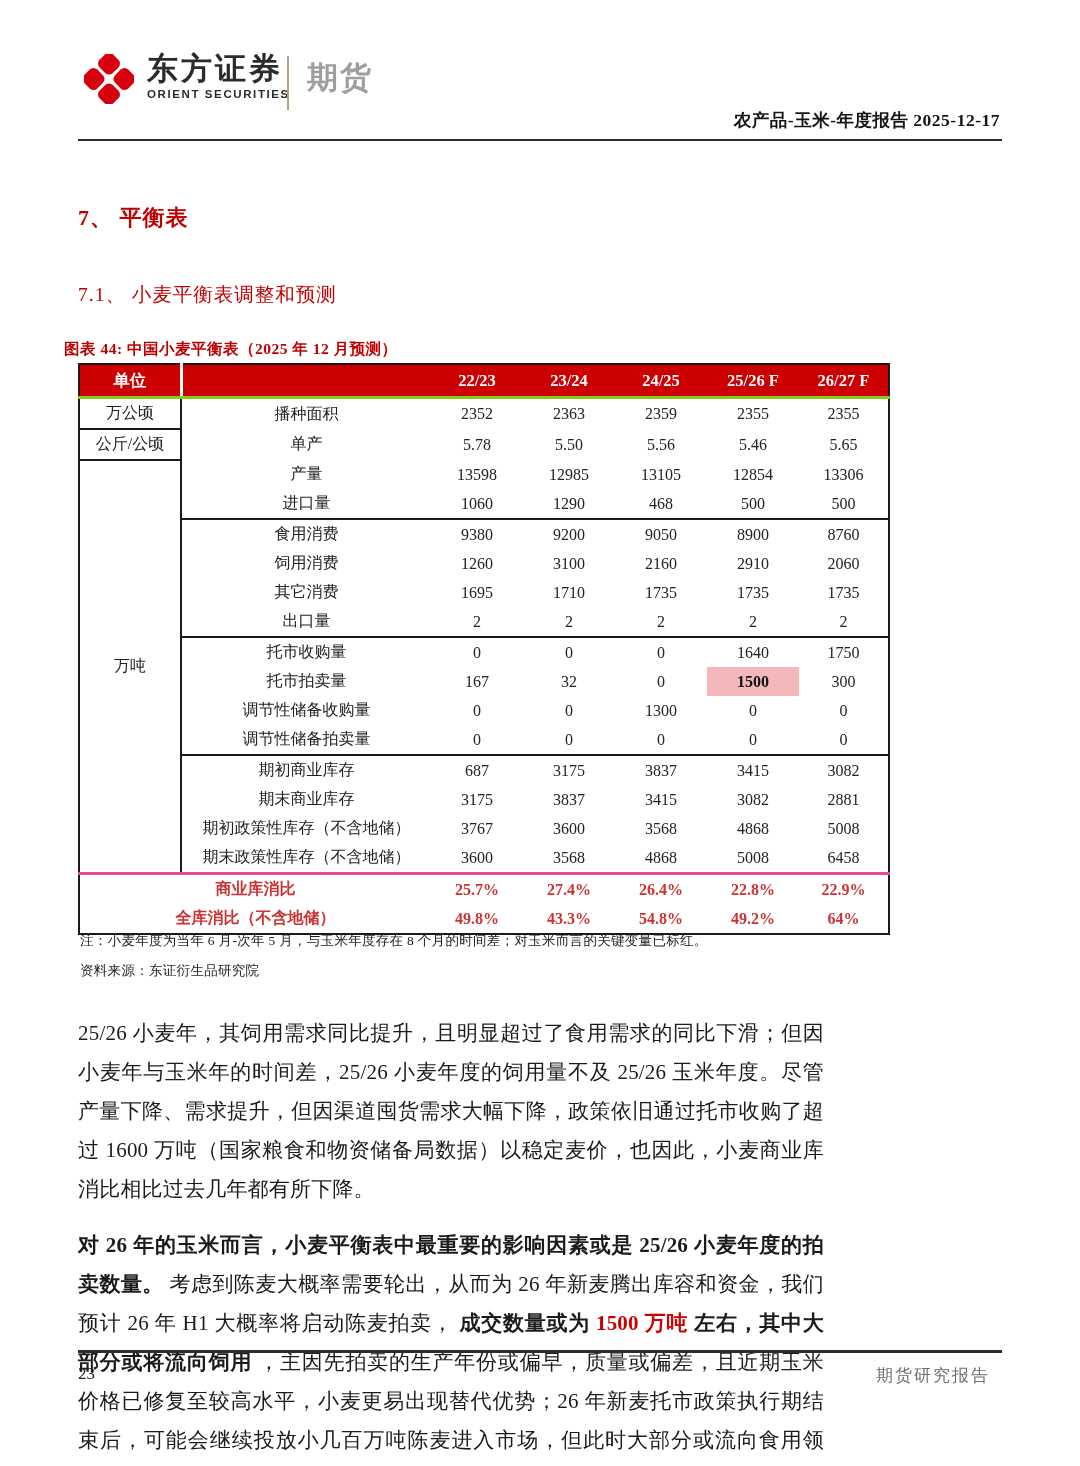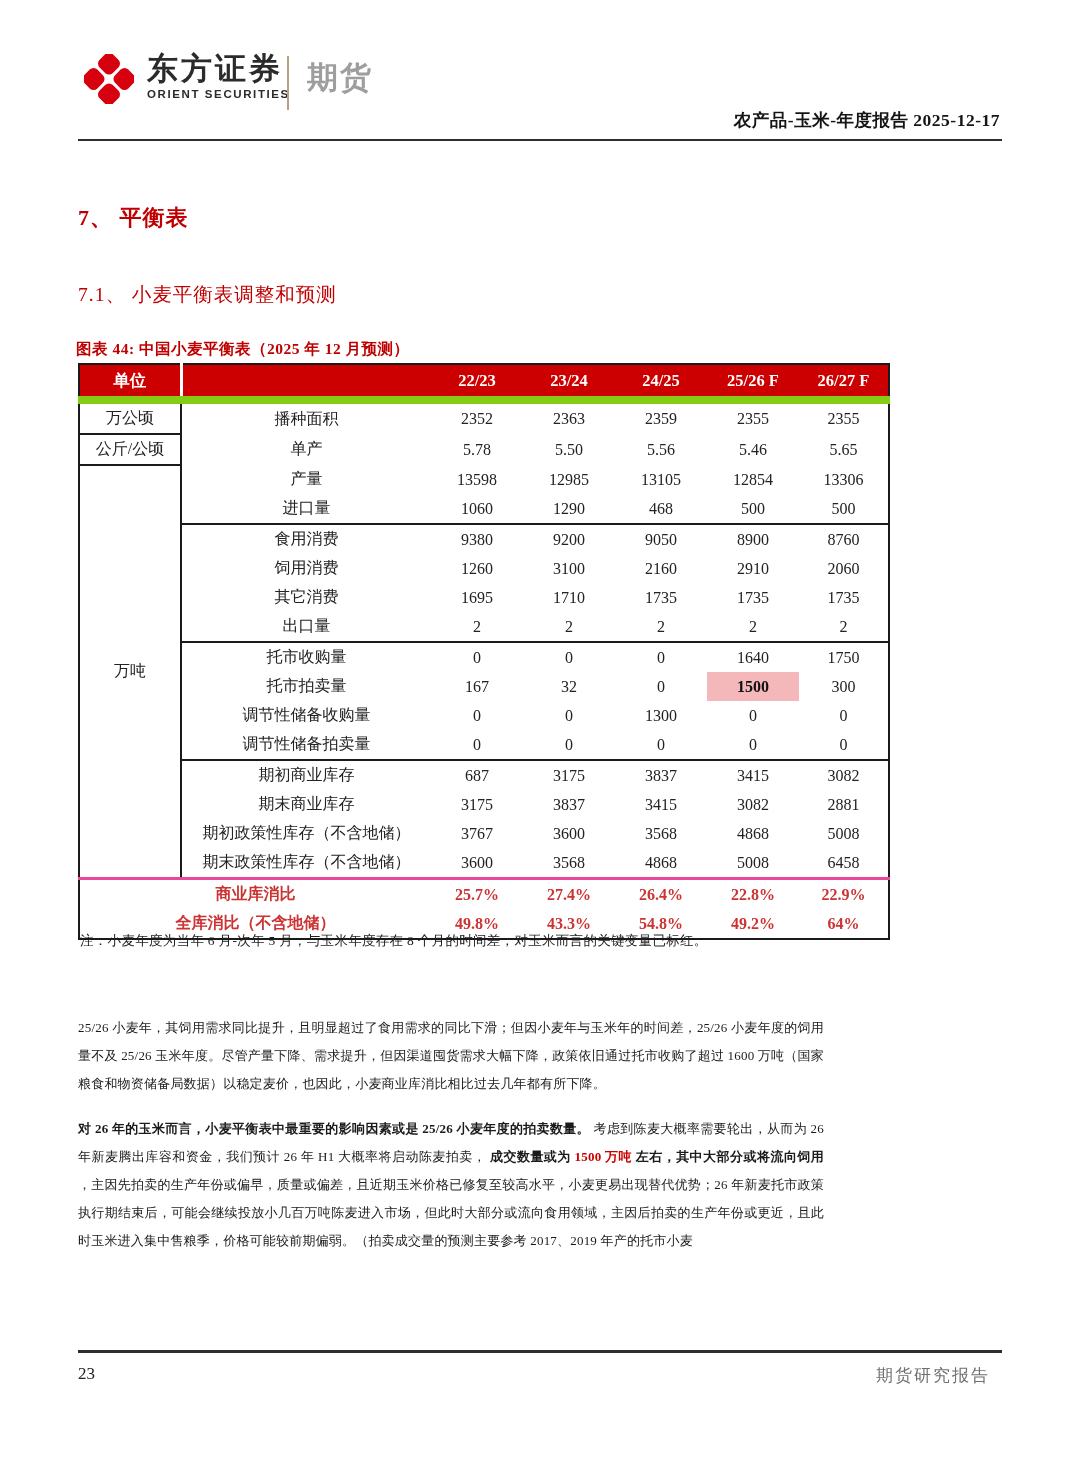--- a/index.html
+++ b/index.html
@@ -13,43 +13,43 @@
   .brand-cn{font-family:"Liberation Sans","DejaVu Sans",sans-serif;font-size:31px;font-weight:bold;color:#2b2b2b;letter-spacing:3px;line-height:34px;}
   .brand-en{font-family:"Liberation Sans","DejaVu Sans",sans-serif;font-size:11.5px;font-weight:bold;color:#2b2b2b;letter-spacing:1.6px;margin-top:2px;}
   .brand-divider{position:absolute;top:56px;left:287px;width:2px;height:54px;background:var(--tan,#b9a283);}
   .brand-dept{position:absolute;top:57px;left:307px;font-family:"Liberation Sans","DejaVu Sans",sans-serif;font-size:31px;font-weight:bold;color:#9e9e9e;letter-spacing:2px;}
   .doc-info{position:absolute;top:108px;right:80px;font-size:17.5px;font-weight:bold;color:#151515;letter-spacing:.5px;margin-left:18px;}
   .header-rule{position:absolute;top:139px;left:78px;width:924px;height:2px;background:#2e2e2e;}
 
   
   .h-section{position:absolute;top:203px;left:78px;font-size:22px;font-weight:bold;color:var(--red-heading,#c00000);letter-spacing:1px;}
   .h-sub{position:absolute;top:281px;left:78px;font-size:19.5px;font-weight:normal;color:var(--red-heading,#c00000);letter-spacing:1px;}
-  .fig-caption{position:absolute;top:339px;left:76px;font-size:15.5px;font-weight:bold;color:var(--red-heading,#c00000);letter-spacing:.5px;}
+  .fig-caption{position:absolute;top:339px;left:64px;font-size:15.5px;font-weight:bold;color:var(--red-heading,#c00000);letter-spacing:.5px;}
 
   
   .tbl-wrap{position:absolute;top:363px;left:78px;}
   table.balance{border-collapse:collapse;table-layout:fixed;width:810px;border:2px solid #1a1a1a;}
   table.balance th,table.balance td{padding:0;margin:0;text-align:center;vertical-align:middle;font-size:16px;}
-  table.balance thead th{background:var(--red-header,#cc0000);color:#ffffff;font-weight:bold;height:31px;font-size:16.5px;border-bottom:8px solid #84cc16;}
+  table.balance thead th{background:var(--red-header,#cc0000);color:#ffffff;font-weight:bold;height:31px;font-size:16.5px;border-bottom:3px solid #84cc16;}
   th.unit-head{border-right:3px solid #ffffff;}
   td{height:29px;color:#222222;}
   td.unit-cell{border-right:2px solid #1a1a1a;font-size:15.5px;}
   td.unit-small{border-bottom:2px solid #1a1a1a;}
   tr.group-start td{border-top:2px solid #1a1a1a;}
   td.value-cell,td.hl{font-size:16.5px;}
   td.hl{background:var(--pink,#f5b8ba);font-weight:bold;color:#111;}
   tr.summary-row td{color:var(--summary-red,#cc3333);font-weight:bold;font-size:16px;}
   tr.summary-first td{border-top:3px solid #ec4899;}
 
   
   .tbl-note{position:absolute;top:926px;left:80px;font-size:13.5px;color:#1d1d1d;line-height:30px;letter-spacing:.3px;}
 
   
   .body-copy{position:absolute;top:1014px;left:78px;width:746px;}
-  .body-p{font-size:13px;line-height:28px;text-align:justify;margin:0 0 17px 0;letter-spacing:.2px;color:#1b1b1b;}
+  .body-p{font-size:21px;line-height:39px;text-align:justify;margin:0 0 17px 0;letter-spacing:.2px;color:#1b1b1b;}
   .b{font-weight:bold;}
   .red{color:#cc0000;}
 
   
   .footer-rule{position:absolute;top:1350px;left:78px;width:924px;height:3px;background:#2e2e2e;}
   .footer-page{position:absolute;top:1364px;left:78px;width:746px;text-align:left;font-size:17px;color:#222;}
   .footer-label{position:absolute;top:1364px;right:90px;font-size:17px;color:#6f6f6f;letter-spacing:2px;}
 </style>
 </head>
 <body>
@@ -248,20 +248,21 @@
             <td>54.8%</td>
             <td>49.2%</td>
             <td>64%</td>
           </tr>
         </tbody>
     </table>
   </div>
 
   <div class="tbl-note">
     <div>注：小麦年度为当年 6 月-次年 5 月，与玉米年度存在 8 个月的时间差；对玉米而言的关键变量已标红。</div>
+    <div>资料来源：东证衍生品研究院</div>
   </div>
 
   <div class="body-copy">
     <p class="body-p">25/26 小麦年，其饲用需求同比提升，且明显超过了食用需求的同比下滑；但因小麦年与玉米年的时间差，25/26 小麦年度的饲用量不及 25/26 玉米年度。尽管产量下降、需求提升，但因渠道囤货需求大幅下降，政策依旧通过托市收购了超过 1600 万吨（国家粮食和物资储备局数据）以稳定麦价，也因此，小麦商业库消比相比过去几年都有所下降。</p>
     <p class="body-p">
       <span class="b">对 26 年的玉米而言，小麦平衡表中最重要的影响因素或是 25/26 小麦年度的拍卖数量。</span>
       <span>考虑到陈麦大概率需要轮出，从而为 26 年新麦腾出库容和资金，我们预计 26 年 H1 大概率将启动陈麦拍卖，</span>
       <span class="b">成交数量或为 </span>
       <span class="b red">1500 万吨</span>
       <span class="b">左右，其中大部分或将流向饲用</span>

